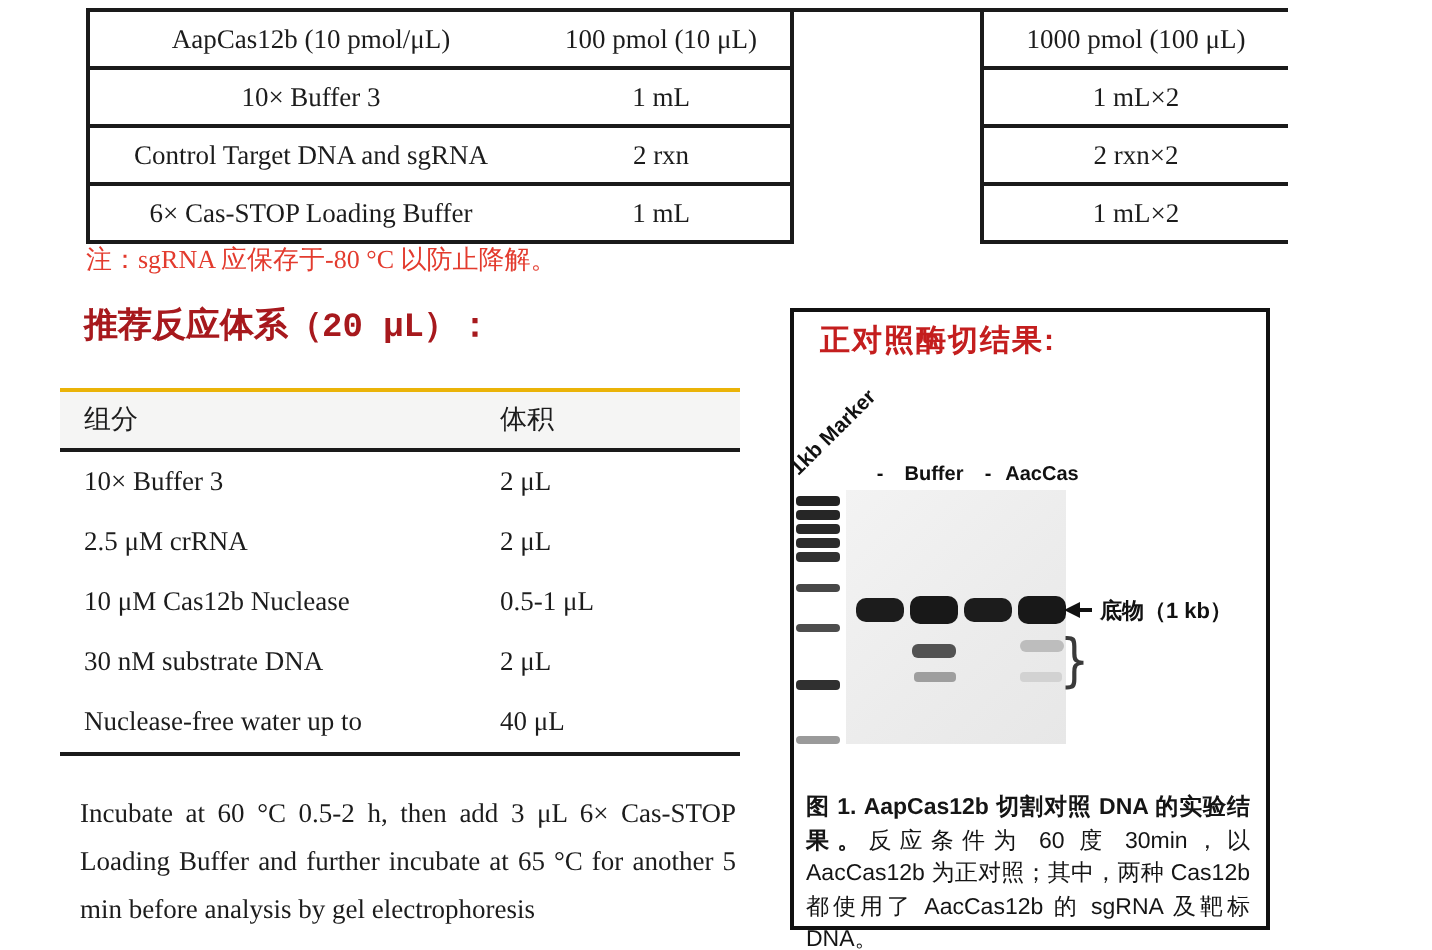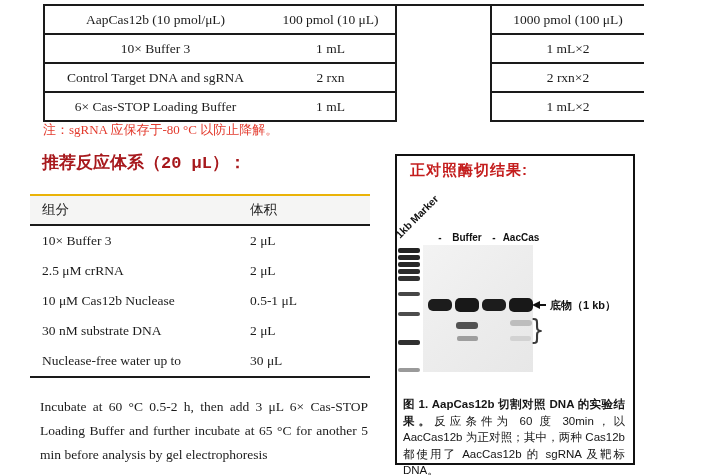--- a/index.html
+++ b/index.html
@@ -153,21 +153,21 @@
   <tr>
     <td class="comp">10 μM Cas12b Nuclease</td>
     <td class="vol">0.5-1 μL</td>
   </tr>
   <tr>
     <td class="comp">30 nM substrate DNA</td>
     <td class="vol">2 μL</td>
   </tr>
   <tr>
     <td class="comp">Nuclease-free water up to</td>
-    <td class="vol">30 μL</td>
+    <td class="vol">40 μL</td>
   </tr>
   <tr>
     <td class="rx-footer" colspan="2">Incubate at 60 °C 0.5-2 h, then add 3 μL 6× Cas-STOP Loading Buffer and further incubate at 65 °C for another 5 min before analysis by gel electrophoresis</td>
   </tr>
 </tbody>
   </table>
 
 <div class="fig-box">
   <div class="fig-heading">正对照酶切结果:</div>
 

